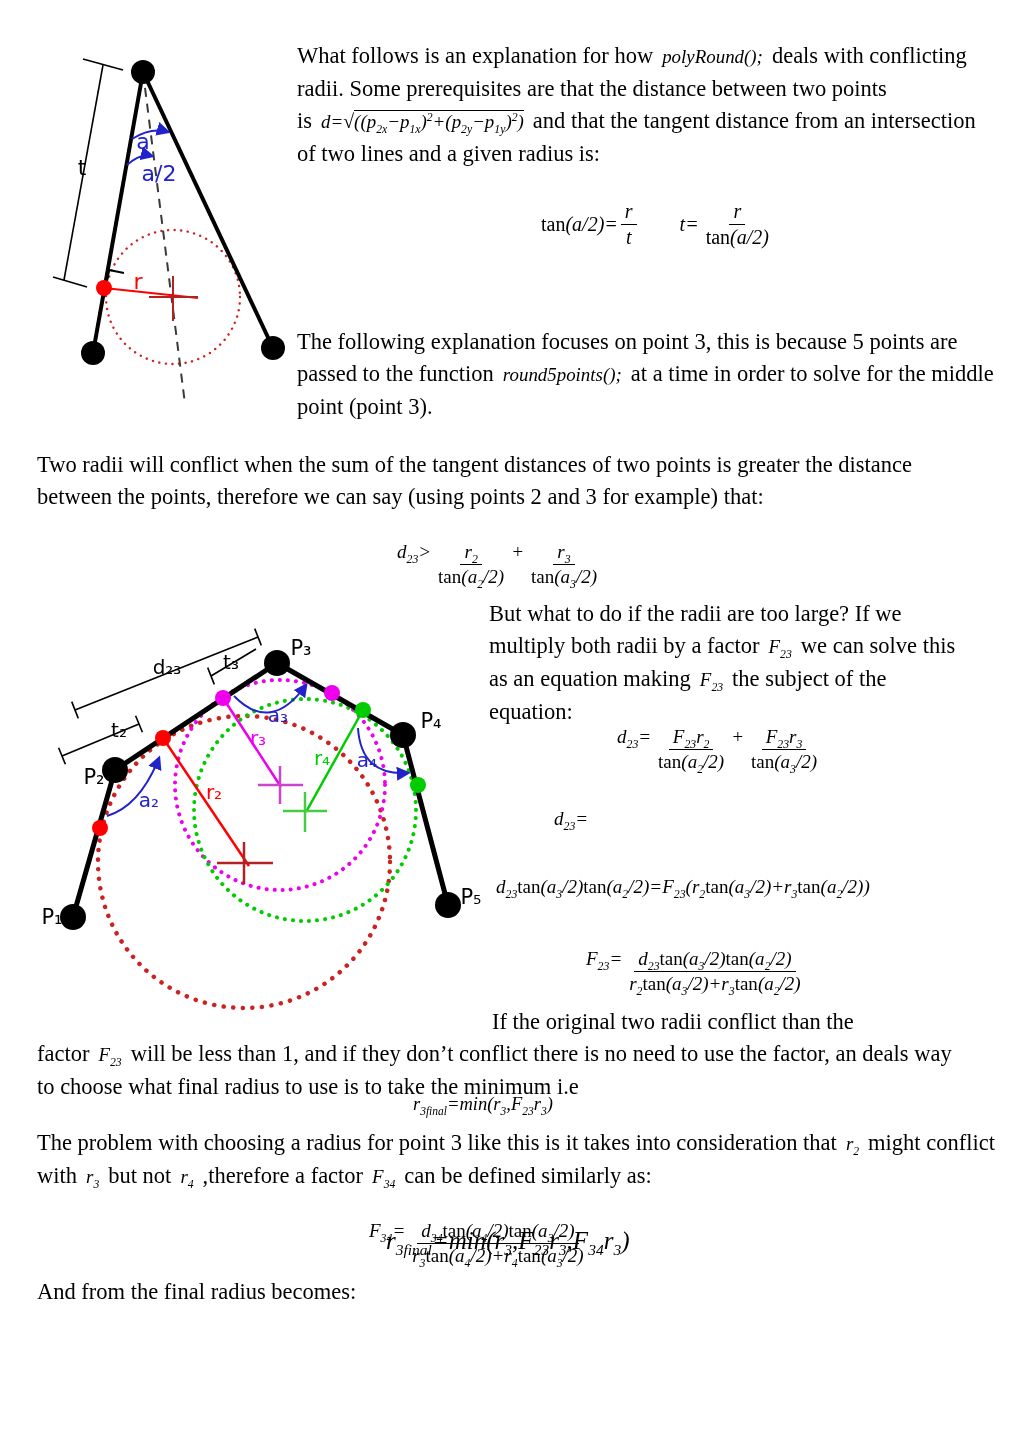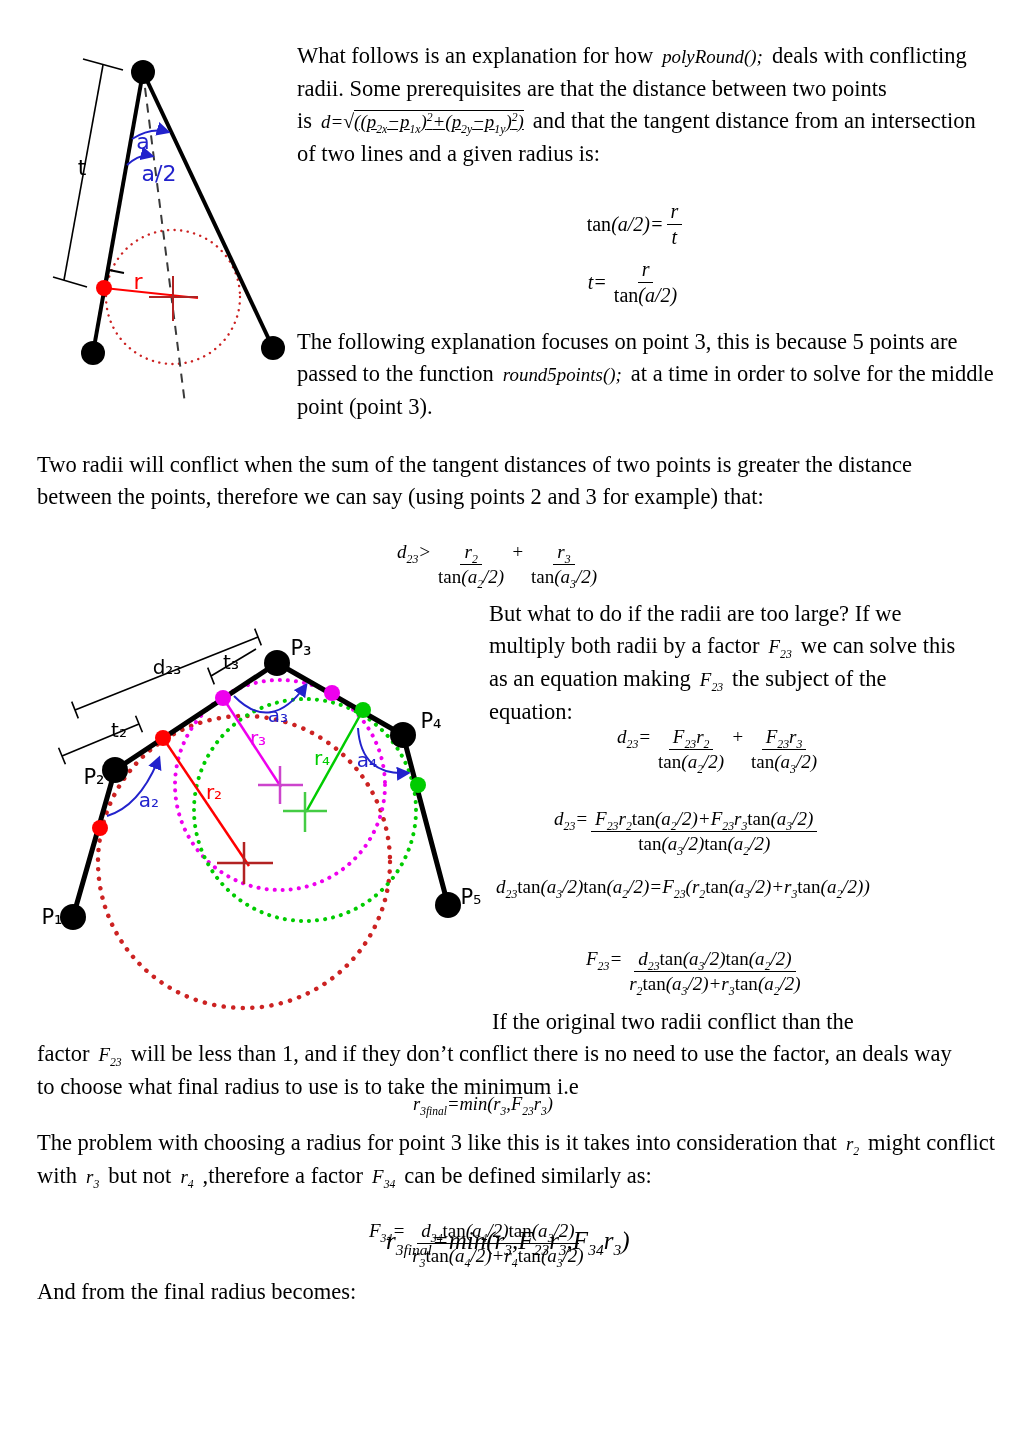--- a/index.html
+++ b/index.html
@@ -1,32 +1,32 @@
 <!DOCTYPE html>
 <html style="--red: #ff0000; --dark-red: #b22222; --dotted-red: #cc2222; --magenta: #ee00ee; --magenta-light: #cc44cc; --green: #00cc00; --green-light: #44cc44; --blue: #2222cc; --black: #000000;"><head>
 <meta charset="utf-8">
 <style>
   html,body{margin:0;padding:0;}
   body{width:1013px;height:1441px;background:#ffffff;position:relative;overflow:hidden;
        font-family:"Liberation Serif","DejaVu Serif",serif;color:#000;}
   .para{position:absolute;font-size:22.5px;line-height:32px;}
   .imath{font-style:italic;font-size:0.84em;margin:16px 9px;white-space:nowrap;}
   .formula{position:absolute;display:flex;align-items:flex-start;font-size:19px;font-style:italic;white-space:nowrap;}
-  .fcol{position:absolute;display:flex;flex-direction:column;align-items:center;row-gap:9px;}
+  .fcol{position:absolute;display:flex;flex-direction:row;align-items:center;row-gap:9px;gap:40px;}
   .frow{display:flex;align-items:center;font-size:20px;font-style:italic;white-space:nowrap;}
   .mtext{padding:0 1px;}
   .frac{display:inline-flex;flex-direction:column;align-items:center;margin:0 2px;}
   .frac .num{padding:0 4px 1px;border-bottom:1.4px solid #000;text-align:center;}
   .frac .den{padding:1px 4px 0;text-align:center;}
   .rm{font-style:normal;}
   sub{font-size:62%;line-height:0;}
   sup{font-size:62%;line-height:0;}
   .sqrt{white-space:nowrap;}
   .radsign{font-style:normal;font-size:1.05em;}
-  .radicand{border-top:1.4px solid #000;text-decoration:underline;}
+  .radicand{border-top:1.4px solid #000;}
   svg{position:absolute;overflow:visible;}
   .dlabel{font-family:"DejaVu Sans","Liberation Sans",sans-serif;}
 </style>
 </head>
 <body>
 
 <svg style="left:40px;top:40px" width="280" height="390" viewBox="0 0 280 390">
   <defs>
     <marker id="arr1" viewBox="0 0 10 10" refX="8" refY="5" markerWidth="7" markerHeight="7" orient="auto-start-reverse">
       <path d="M0,0 L10,5 L0,10 z" style="fill:var(--blue)"></path>
@@ -173,24 +173,20 @@
   </span>
   <span class="mtext">+</span>
   <span class="frac">
     <span class="num">F<sub>23</sub>r<sub>3</sub></span>
     <span class="den"><span class="rm">tan</span>(a<sub>3</sub>/2)</span>
   </span>
 </div>
 
 <div class="formula" style="left:553px;top:808px">
   <span class="mtext">d<sub>23</sub>=</span>
-  <span class="frac">
-    <span class="num">F<sub>23</sub>r<sub>2</sub><span class="rm">tan</span>(a<sub>2</sub>/2)+F<sub>23</sub>r<sub>3</sub><span class="rm">tan</span>(a<sub>3</sub>/2)</span>
-    <span class="den"><span class="rm">tan</span>(a<sub>3</sub>/2)<span class="rm">tan</span>(a<sub>2</sub>/2)</span>
-  </span>
 </div>
 
 <div class="formula" style="left:495px;top:876px">
   <span class="mtext">d<sub>23</sub><span class="rm">tan</span>(a<sub>3</sub>/2)<span class="rm">tan</span>(a<sub>2</sub>/2)=F<sub>23</sub>(r<sub>2</sub><span class="rm">tan</span>(a<sub>3</sub>/2)+r<sub>3</sub><span class="rm">tan</span>(a<sub>2</sub>/2))</span>
 </div>
 
 <div class="formula" style="left:585px;top:948px">
   <span class="mtext">F<sub>23</sub>=</span>
   <span class="frac">
     <span class="num">d<sub>23</sub><span class="rm">tan</span>(a<sub>3</sub>/2)<span class="rm">tan</span>(a<sub>2</sub>/2)</span>

